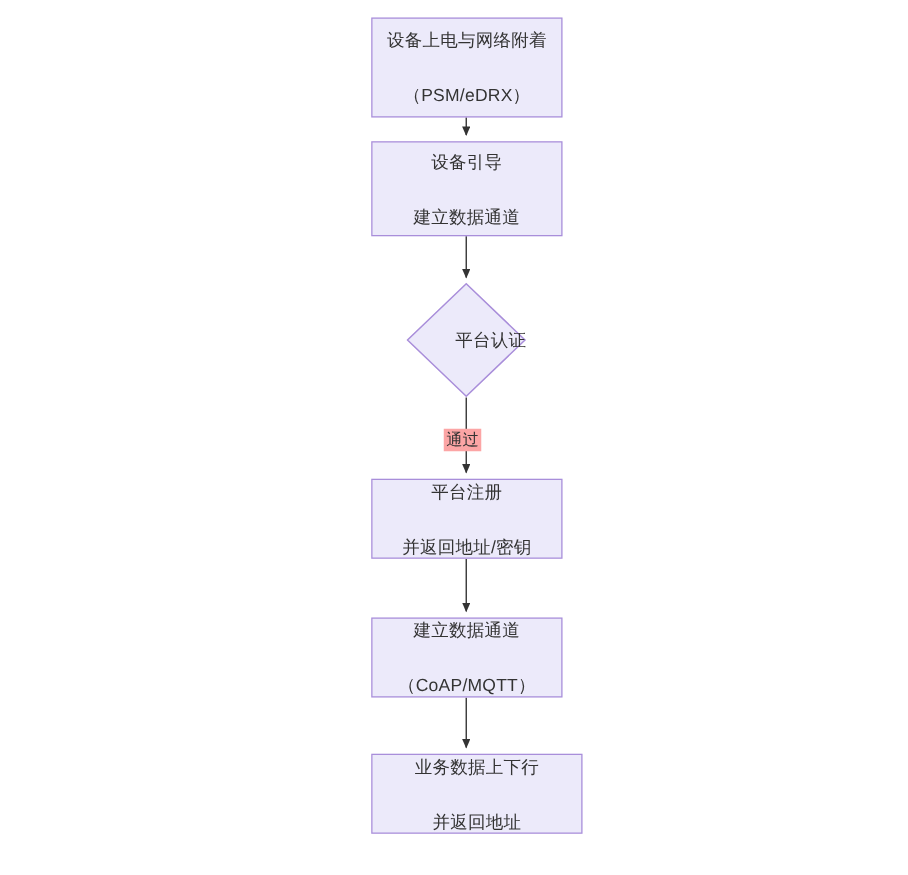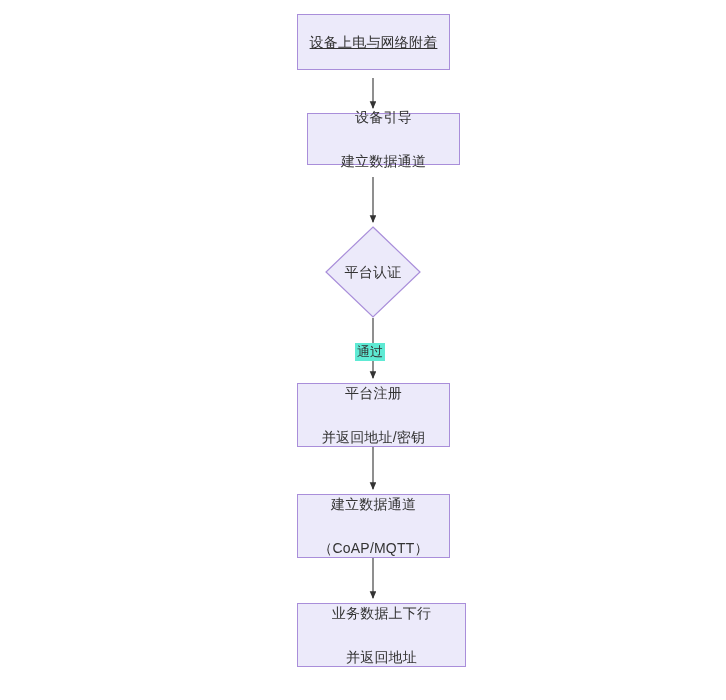--- a/index.html
+++ b/index.html
@@ -46,20 +46,21 @@
     border: 1px solid #A98EDA;
     color: #333333;
     font-size: 14px;
     line-height: 22px;
     letter-spacing: 0.2px;
   }
 
   .node-decision {
     width: 96px;
     height: 92px;
+    justify-content: flex-end;
   }
 
   .diamond-shape {
     position: absolute;
     left: 0;
     top: 0;
     width: 100%;
     height: 100%;
   }
 
@@ -71,21 +72,21 @@
     line-height: 22px;
     letter-spacing: 0.2px;
   }
 
   .node-text {
     white-space: pre-line;
   }
 
   .edge-label {
     position: absolute;
-    background: #5eead4;
+    background: #fca5a5;
     color: #333333;
     font-size: 13px;
     line-height: 16px;
     padding: 1px 2px;
     white-space: nowrap;
   }
 </style>
 </head>
 <body>
 
@@ -102,27 +103,28 @@
 
     <line x1="373" y1="177" x2="373" y2="222" stroke="#333333" stroke-width="1.1" marker-end="url(#arrowhead)"></line>
 
     <line x1="373" y1="318" x2="373" y2="378" stroke="#333333" stroke-width="1.1" marker-end="url(#arrowhead)"></line>
 
     <line x1="373" y1="447" x2="373" y2="489" stroke="#333333" stroke-width="1.1" marker-end="url(#arrowhead)"></line>
 
     <line x1="373" y1="558" x2="373" y2="598" stroke="#333333" stroke-width="1.1" marker-end="url(#arrowhead)"></line>
   </svg>
 
-  <div class="node node-process" style="left:297px; top:14px; width:153px; height:56px;text-decoration:underline;">
+  <div class="node node-process" style="left:297px; top:14px; width:153px; height:80px;">
     <div class="node-text">
       <div>设备上电与网络附着</div>
+      <div>（PSM/eDRX）</div>
     </div>
   </div>
 
-  <div class="node node-process" style="left:297px; top:113px; width:153px; height:52px;margin-left:10px;">
+  <div class="node node-process" style="left:297px; top:113px; width:153px; height:76px;">
     <div class="node-text">
       <div>设备引导</div>
       <div>建立数据通道</div>
     </div>
   </div>
 
   <div class="node node-decision" style="left:325px; top:226px;">
     <svg class="diamond-shape" width="96" height="92" viewBox="0 0 96 92" xmlns="http://www.w3.org/2000/svg">
       <polygon points="48,1 95,46 48,91 1,46" fill="#ECEAFA" stroke="#A98EDA" stroke-width="1.2"></polygon>
     </svg>

